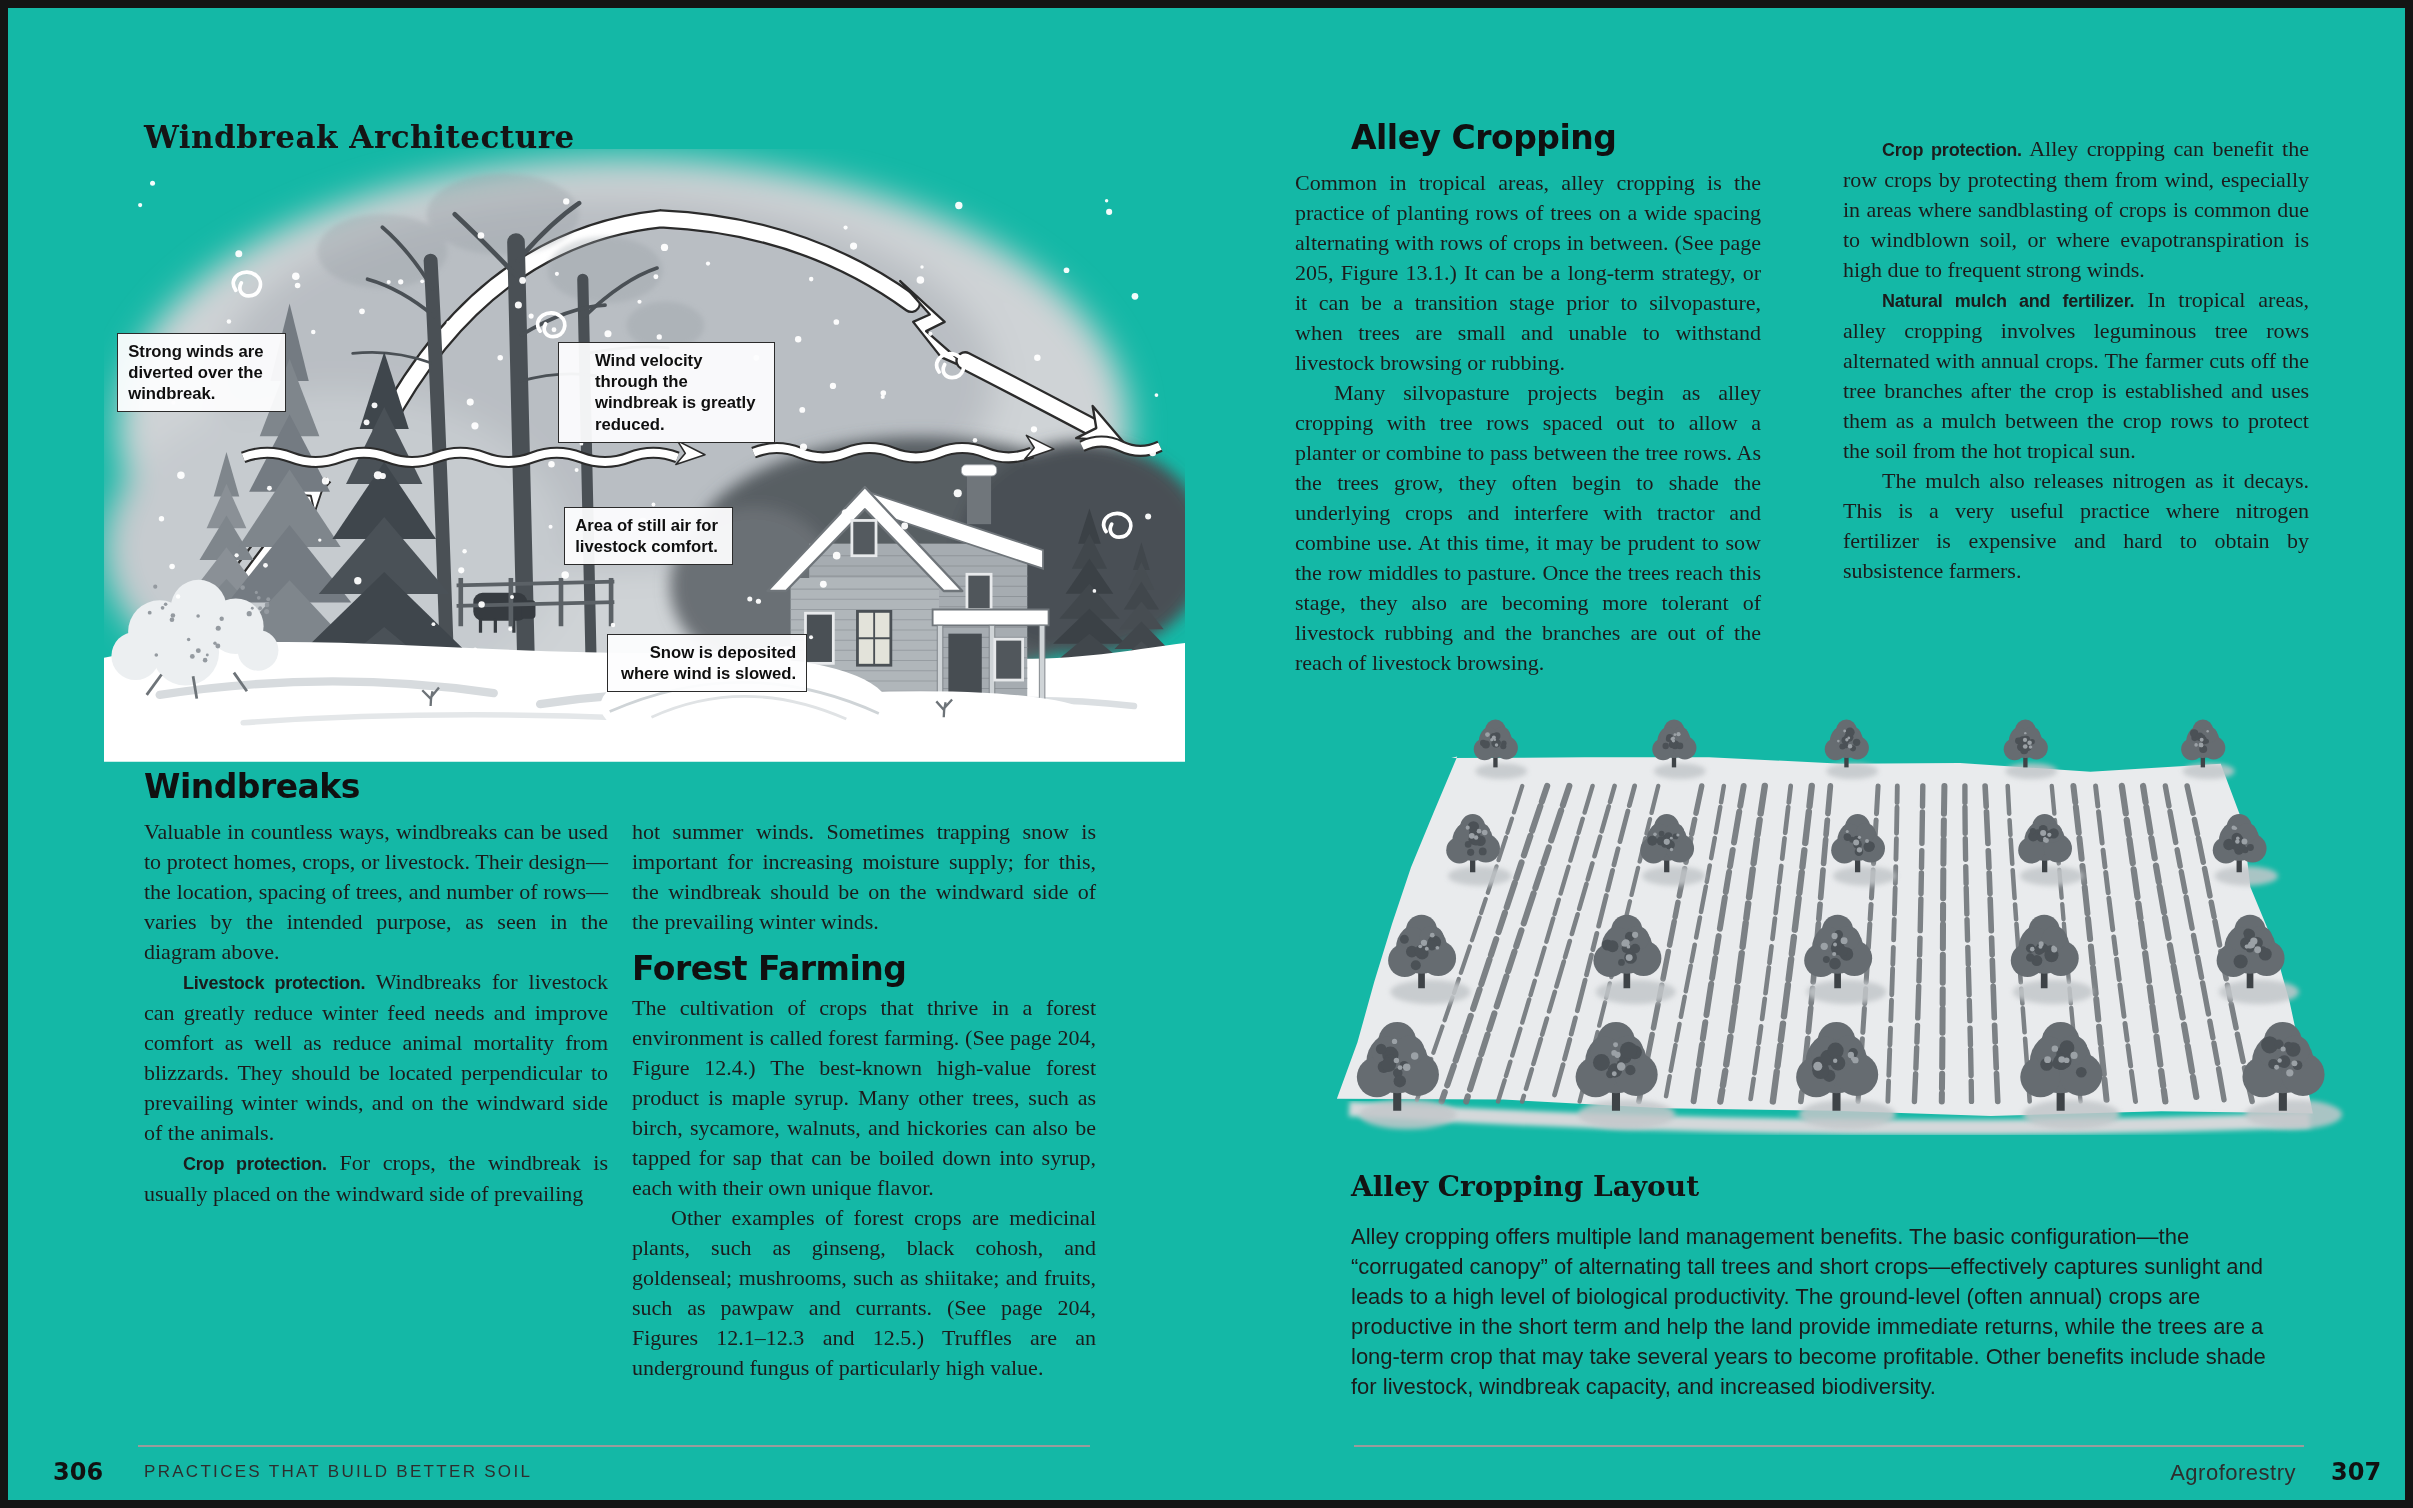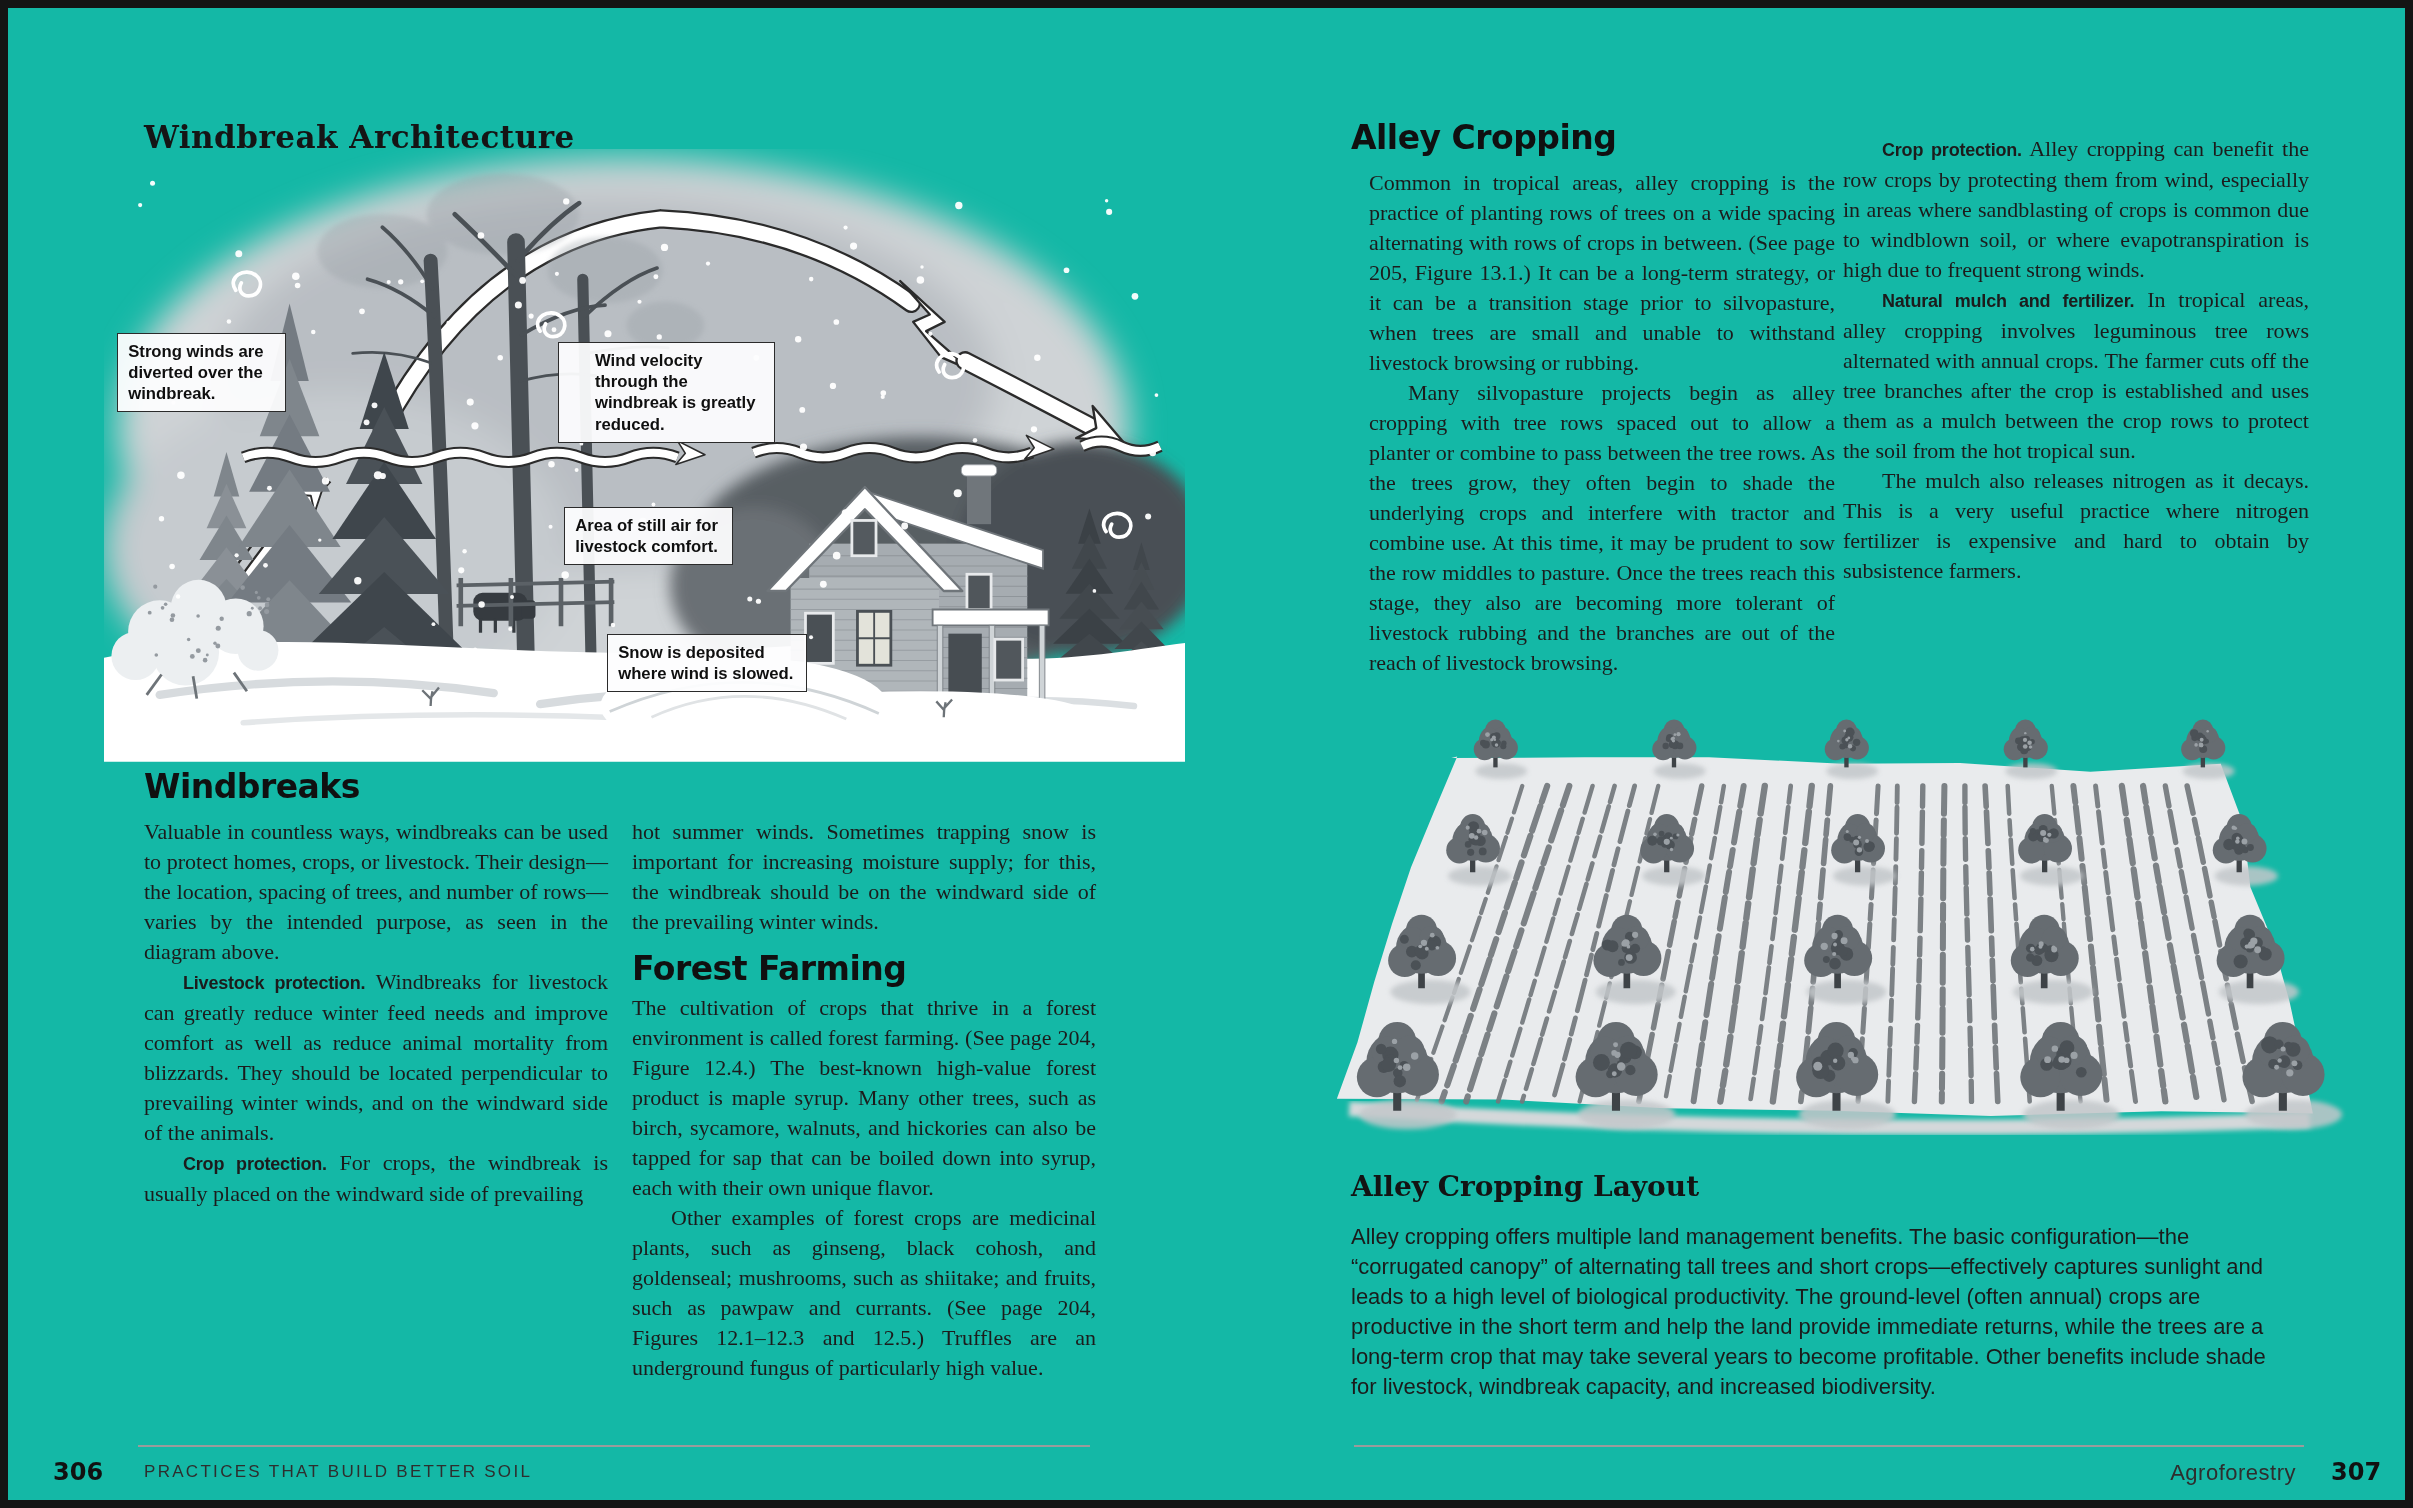--- a/index.html
+++ b/index.html
@@ -319,21 +319,21 @@
       <circle cx="591.0564112663269" cy="426.8378710746765" r="4.112985515594483" fill="#ffffff" opacity="0.95"></circle>
       <circle cx="592.152373790741" cy="382.7998614311218" r="2.047815227508545" fill="#ffffff" opacity="0.95"></circle>
       <circle cx="497.0059986412525" cy="458.68710696697235" r="4.05506284236908" fill="#ffffff" opacity="0.95"></circle>
       <circle cx="789.613601565361" cy="437.9662698507309" r="4.122331881523133" fill="#ffffff" opacity="0.95"></circle>
       <circle cx="799.3882173299789" cy="392.3897713422775" r="4.391094374656677" fill="#ffffff" opacity="0.95"></circle>
     </svg>
 
   <div class="label-box" style="left:109px;top:325px;width:147px;">Strong winds are diverted over the windbreak.</div>
   <div class="label-box" style="left:550px;top:334px;width:169px;padding-left:36px;">Wind velocity through the windbreak is greatly reduced.</div>
   <div class="label-box" style="left:556px;top:499px;width:147px;">Area of still air for livestock comfort.</div>
-  <div class="label-box" style="left:599px;top:626px;width:178px;">Snow is deposited where wind is slowed.</div>
+  <div class="label-box" style="left:599px;top:626px;width:178px;text-align:right;">Snow is deposited where wind is slowed.</div>
 
   <h2 class="abs h-sans" style="left:136px;top:759px;">Windbreaks</h2>
 
   <div class="abs bodycol" style="left:136px;top:809px;width:464px;">
     <p><span>Valuable in countless ways, windbreaks can be used to protect homes, crops, or livestock. Their design—the location, spacing of trees, and number of rows—varies by the intended purpose, as seen in the diagram above.</span></p>
     <p class="ind"><b class="lead">Livestock protection.</b> <span>Windbreaks for livestock can greatly reduce winter feed needs and improve comfort as well as reduce animal mortality from blizzards. They should be located perpendicular to prevailing winter winds, and on the windward side of the animals.</span></p>
     <p class="ind"><b class="lead">Crop protection.</b> <span>For crops, the windbreak is usually placed on the windward side of prevailing</span></p>
   </div>
 
   <div class="abs bodycol" style="left:624px;top:809px;width:464px;">
@@ -342,21 +342,21 @@
     <p><span>The cultivation of crops that thrive in a forest environment is called forest farming. (See page 204, Figure 12.4.) The best-known high-value forest product is maple syrup. Many other trees, such as birch, sycamore, walnuts, and hickories can also be tapped for sap that can be boiled down into syrup, each with their own unique flavor.</span></p>
     <p class="ind"><span>Other examples of forest crops are medicinal plants, such as ginseng, black cohosh, and goldenseal; mushrooms, such as shiitake; and fruits, such as pawpaw and currants. (See page 204, Figures 12.1–12.3 and 12.5.) Truffles are an underground fungus of particularly high value.</span></p>
   </div>
 
   <div class="rule" style="left:130px;top:1437px;width:952px;"></div>
   <div class="abs pagenum" style="left:45px;top:1450px;">306</div>
   <div class="abs runhead" style="left:136px;top:1454px;">PRACTICES THAT BUILD BETTER SOIL</div>
 
   <h2 class="abs h-sans" style="left:1343px;top:110px;">Alley Cropping</h2>
 
-  <div class="abs bodycol" style="left:1361px;top:160px;width:466px;">
+  <div class="abs bodycol" style="left:1287px;top:160px;width:466px;">
     <p><span>Common in tropical areas, alley cropping is the practice of planting rows of trees on a wide spacing alternating with rows of crops in between. (See page 205, Figure 13.1.) It can be a long-term strategy, or it can be a transition stage prior to silvopasture, when trees are small and unable to withstand livestock browsing or rubbing.</span></p>
     <p class="ind"><span>Many silvopasture projects begin as alley cropping with tree rows spaced out to allow a planter or combine to pass between the tree rows. As the trees grow, they often begin to shade the underlying crops and interfere with tractor and combine use. At this time, it may be prudent to sow the row middles to pasture. Once the trees reach this stage, they also are becoming more tolerant of livestock rubbing and the branches are out of the reach of livestock browsing.</span></p>
   </div>
 
   <div class="abs bodycol" style="left:1835px;top:126px;width:466px;">
     <p class="ind"><b class="lead">Crop protection.</b> <span>Alley cropping can benefit the row crops by protecting them from wind, especially in areas where sandblasting of crops is common due to windblown soil, or where evapotranspiration is high due to frequent strong winds.</span></p>
     <p class="ind"><b class="lead">Natural mulch and fertilizer.</b> <span>In tropical areas, alley cropping involves leguminous tree rows alternated with annual crops. The farmer cuts off the tree branches after the crop is established and uses them as a mulch between the crop rows to protect the soil from the hot tropical sun.</span></p>
     <p class="ind"><span>The mulch also releases nitrogen as it decays. This is a very useful practice where nitrogen fertilizer is expensive and hard to obtain by subsistence farmers.</span></p>
   </div>
 

